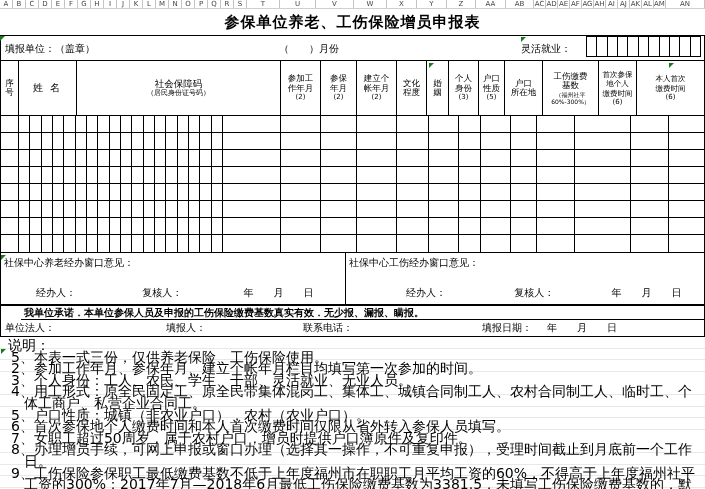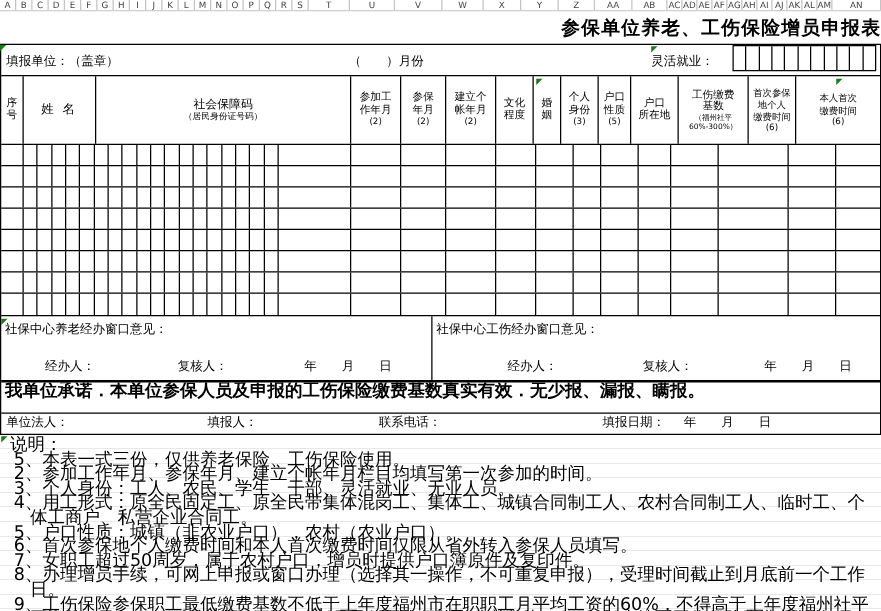--- a/index.html
+++ b/index.html
@@ -5,21 +5,21 @@
   * { margin:0; padding:0; box-sizing:border-box; }
   html,body { background:#fff; }
   body { width:705px; height:489px; overflow:hidden; font-family:"DejaVu Sans",sans-serif; color:#000; }
   .page { position:relative; width:705px; height:489px; background:#fff; }
 
   
   .strip { display:flex; height:9px; overflow:hidden; border-bottom:1px solid #cfcfcf; }
   .col-letter { flex:none; font-size:7px; line-height:9px; color:#444; text-align:center;
                 border-right:1px solid #c4c4c4; white-space:nowrap; overflow:visible; }
 
-  .title { height:26px; line-height:27px; text-align:right; font-size:15px; font-weight:bold; letter-spacing:1px; }
+  .title { height:26px; line-height:27px; text-align:center; font-size:15px; font-weight:bold; letter-spacing:1px; }
 
   .form { width:705px; border:1px solid #000; }
 
   
   .info-row { position:relative; height:25px; border-bottom:1px solid #000; font-size:10px; }
   .info-unit { position:absolute; left:4px; bottom:4px; }
   .info-month { position:absolute; left:278px; bottom:4px; }
   .info-code-label { position:absolute; left:520px; top:6px; }
   .code-boxes { position:absolute; right:3px; top:0; width:115px; height:21px; display:flex; border:1px solid #000; }
   .code-box { flex:1; border-right:1px solid #000; }
@@ -47,22 +47,22 @@
   .review { display:flex; height:54px; border-top:1px solid #000; border-bottom:2px solid #000; font-size:10px; }
   .review-cell { position:relative; height:100%; }
   .review-cell.left { width:345px; border-right:1px solid #000; }
   .review-cell.right { flex:1; }
   .review-title { padding:3px 0 0 3px; }
   .review-sign { position:absolute; bottom:4px; left:0; white-space:nowrap; }
   .review-sign span { display:inline-block; }
   .left .review-sign .h { margin-left:35px; } .left .review-sign .r { margin-left:63px; } .left .review-sign .d { margin-left:58px; }
   .right .review-sign .h { margin-left:60px; } .right .review-sign .r { margin-left:65px; } .right .review-sign .d { margin-left:54px; }
 
-  .commit { height:25px; line-height:14px; border-bottom:1px solid #000; font-weight:bold;
-            font-size:14px; padding-left:3px; white-space:nowrap; overflow:hidden; }
+  .commit { height:14px; line-height:14px; border-bottom:1px solid #000; font-weight:bold;
+            font-size:10px; padding-left:3px; white-space:nowrap; overflow:hidden;margin-left:20px; }
 
   .signrow { position:relative; height:16px; font-size:10px; line-height:15px; }
   .signrow span { position:absolute; white-space:nowrap; }
   .sg-legal { left:4px; } .sg-filler { left:165px; } .sg-phone { left:302px; }
   .sg-datelabel { left:481px; } .sg-dateval { left:546px; }
 
   
   .notes { padding:3px 4px 0 8px; font-size:14px; line-height:11.6px;
            background:repeating-linear-gradient(to bottom,#fff 0 10.8px,#e8e8e8 10.8px 11.6px); }
   .note-title { margin-left:0; }

